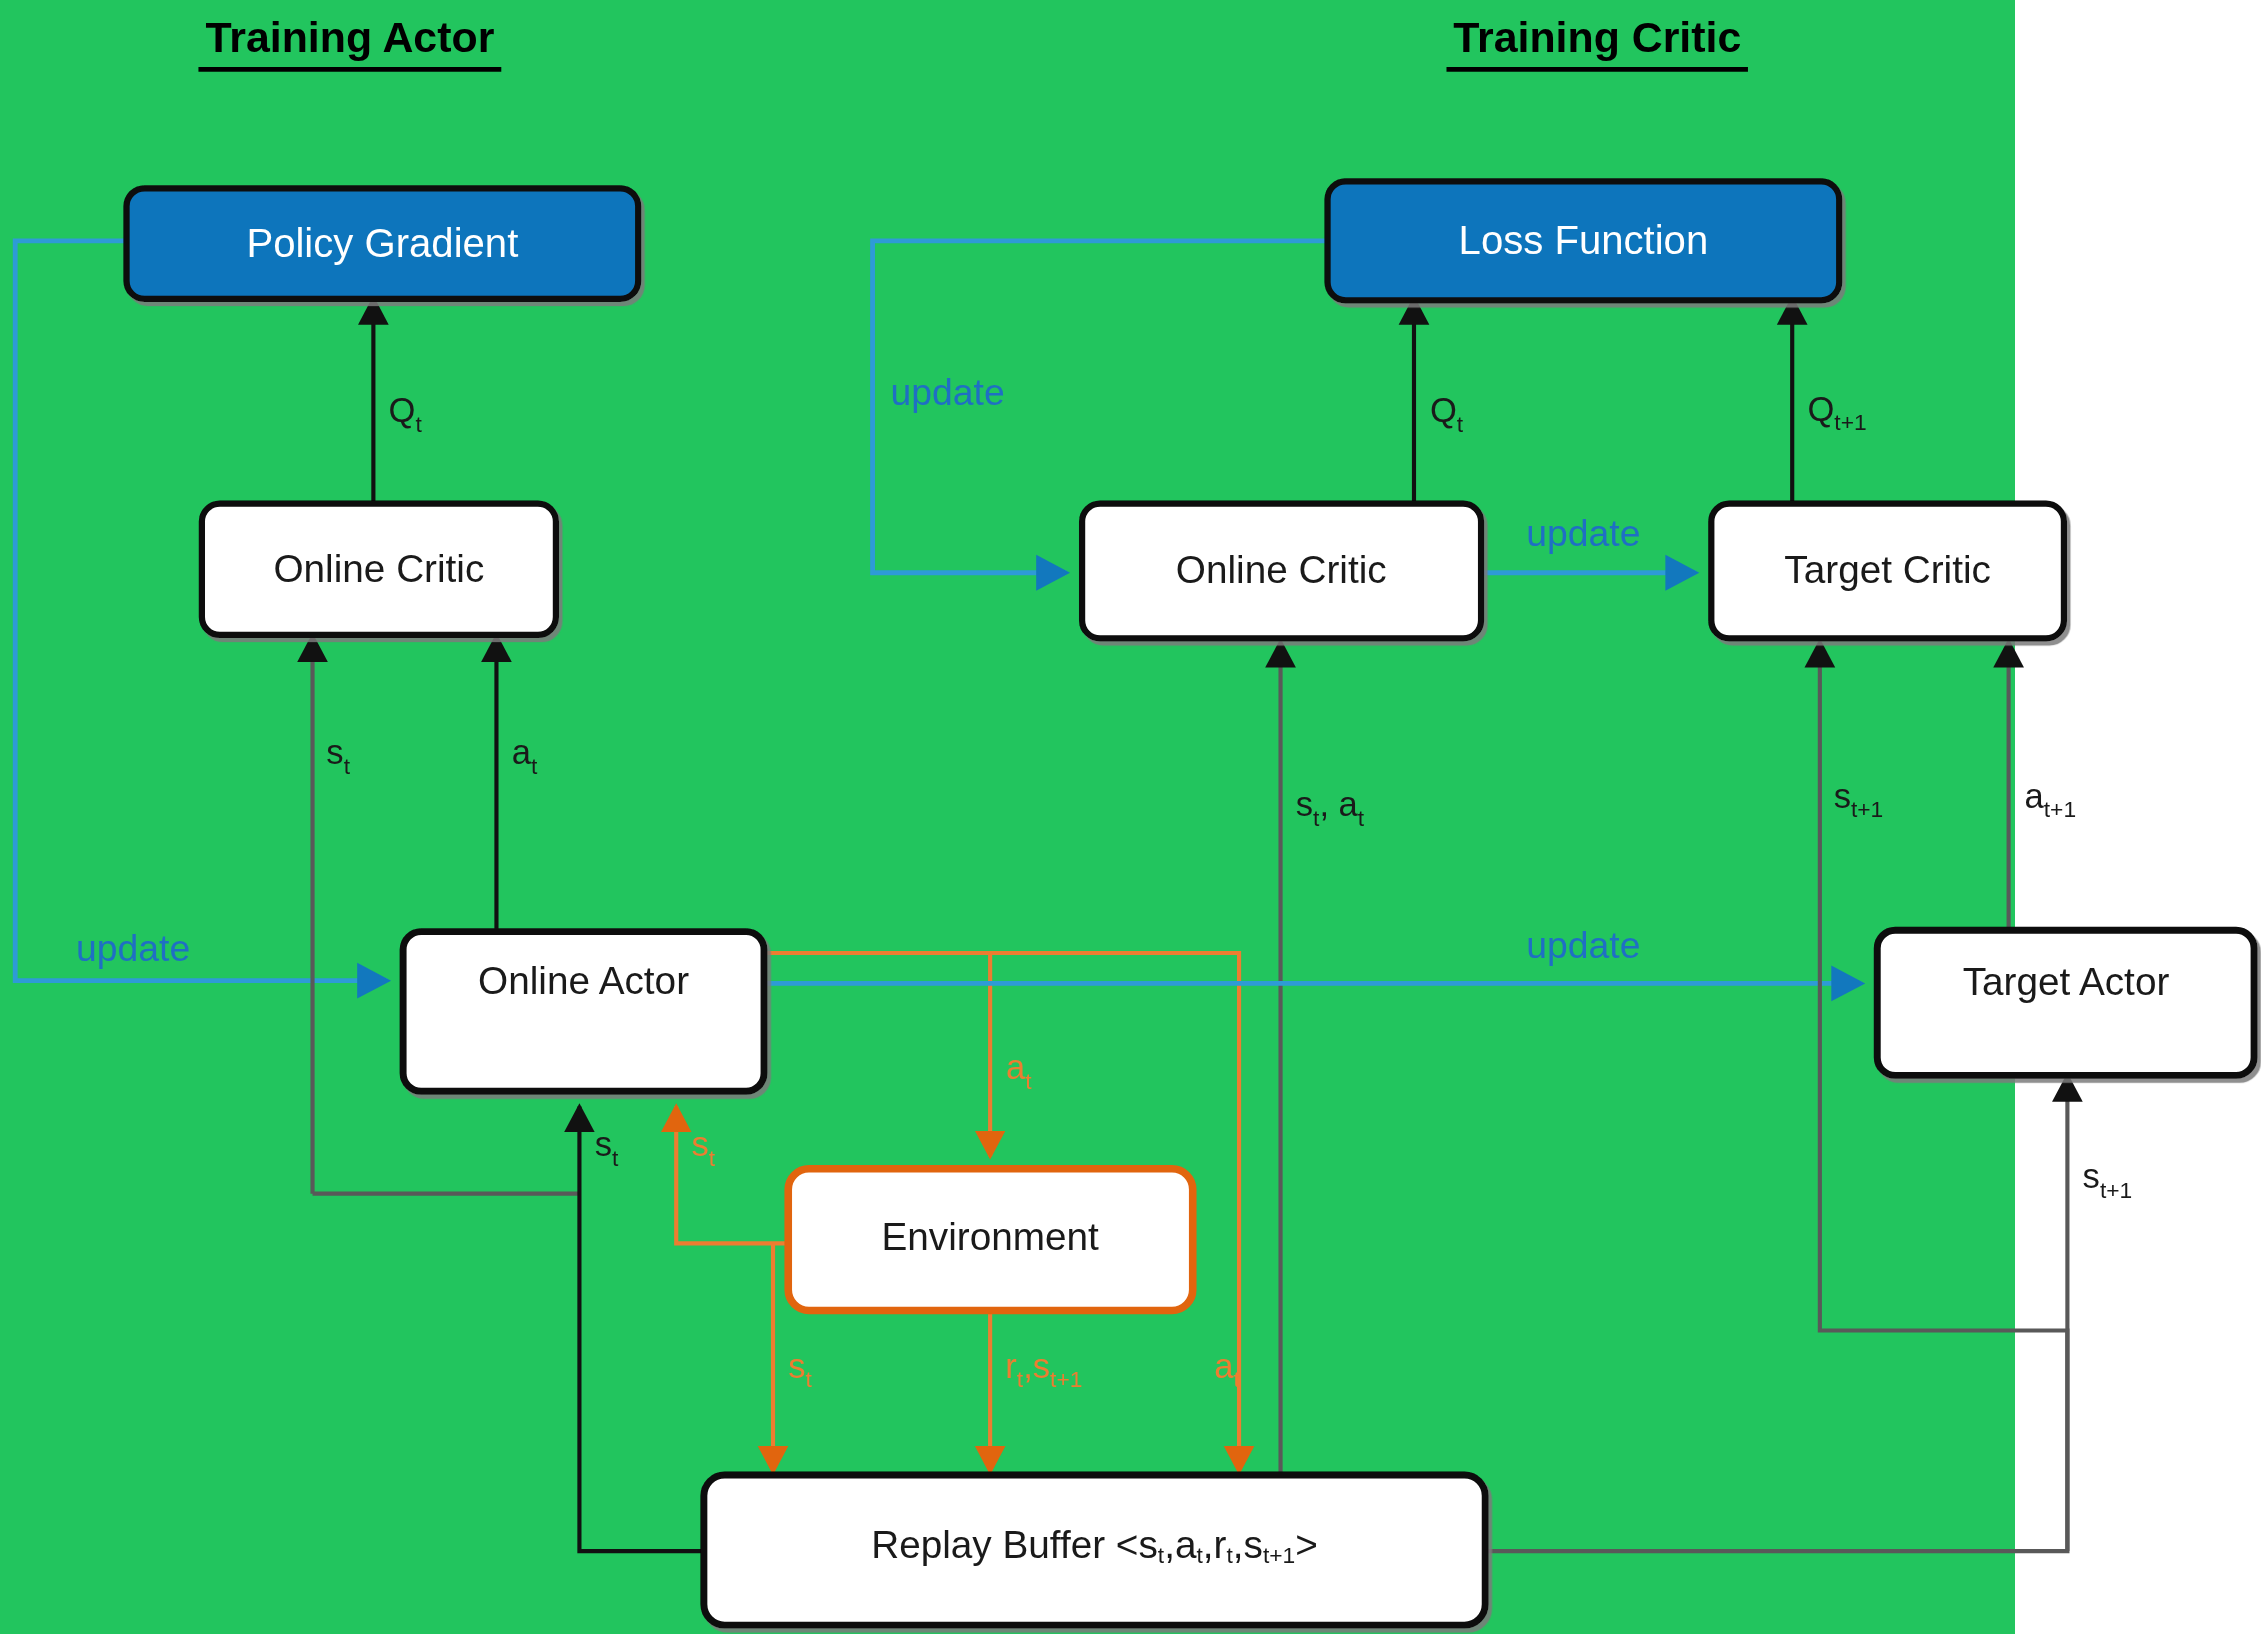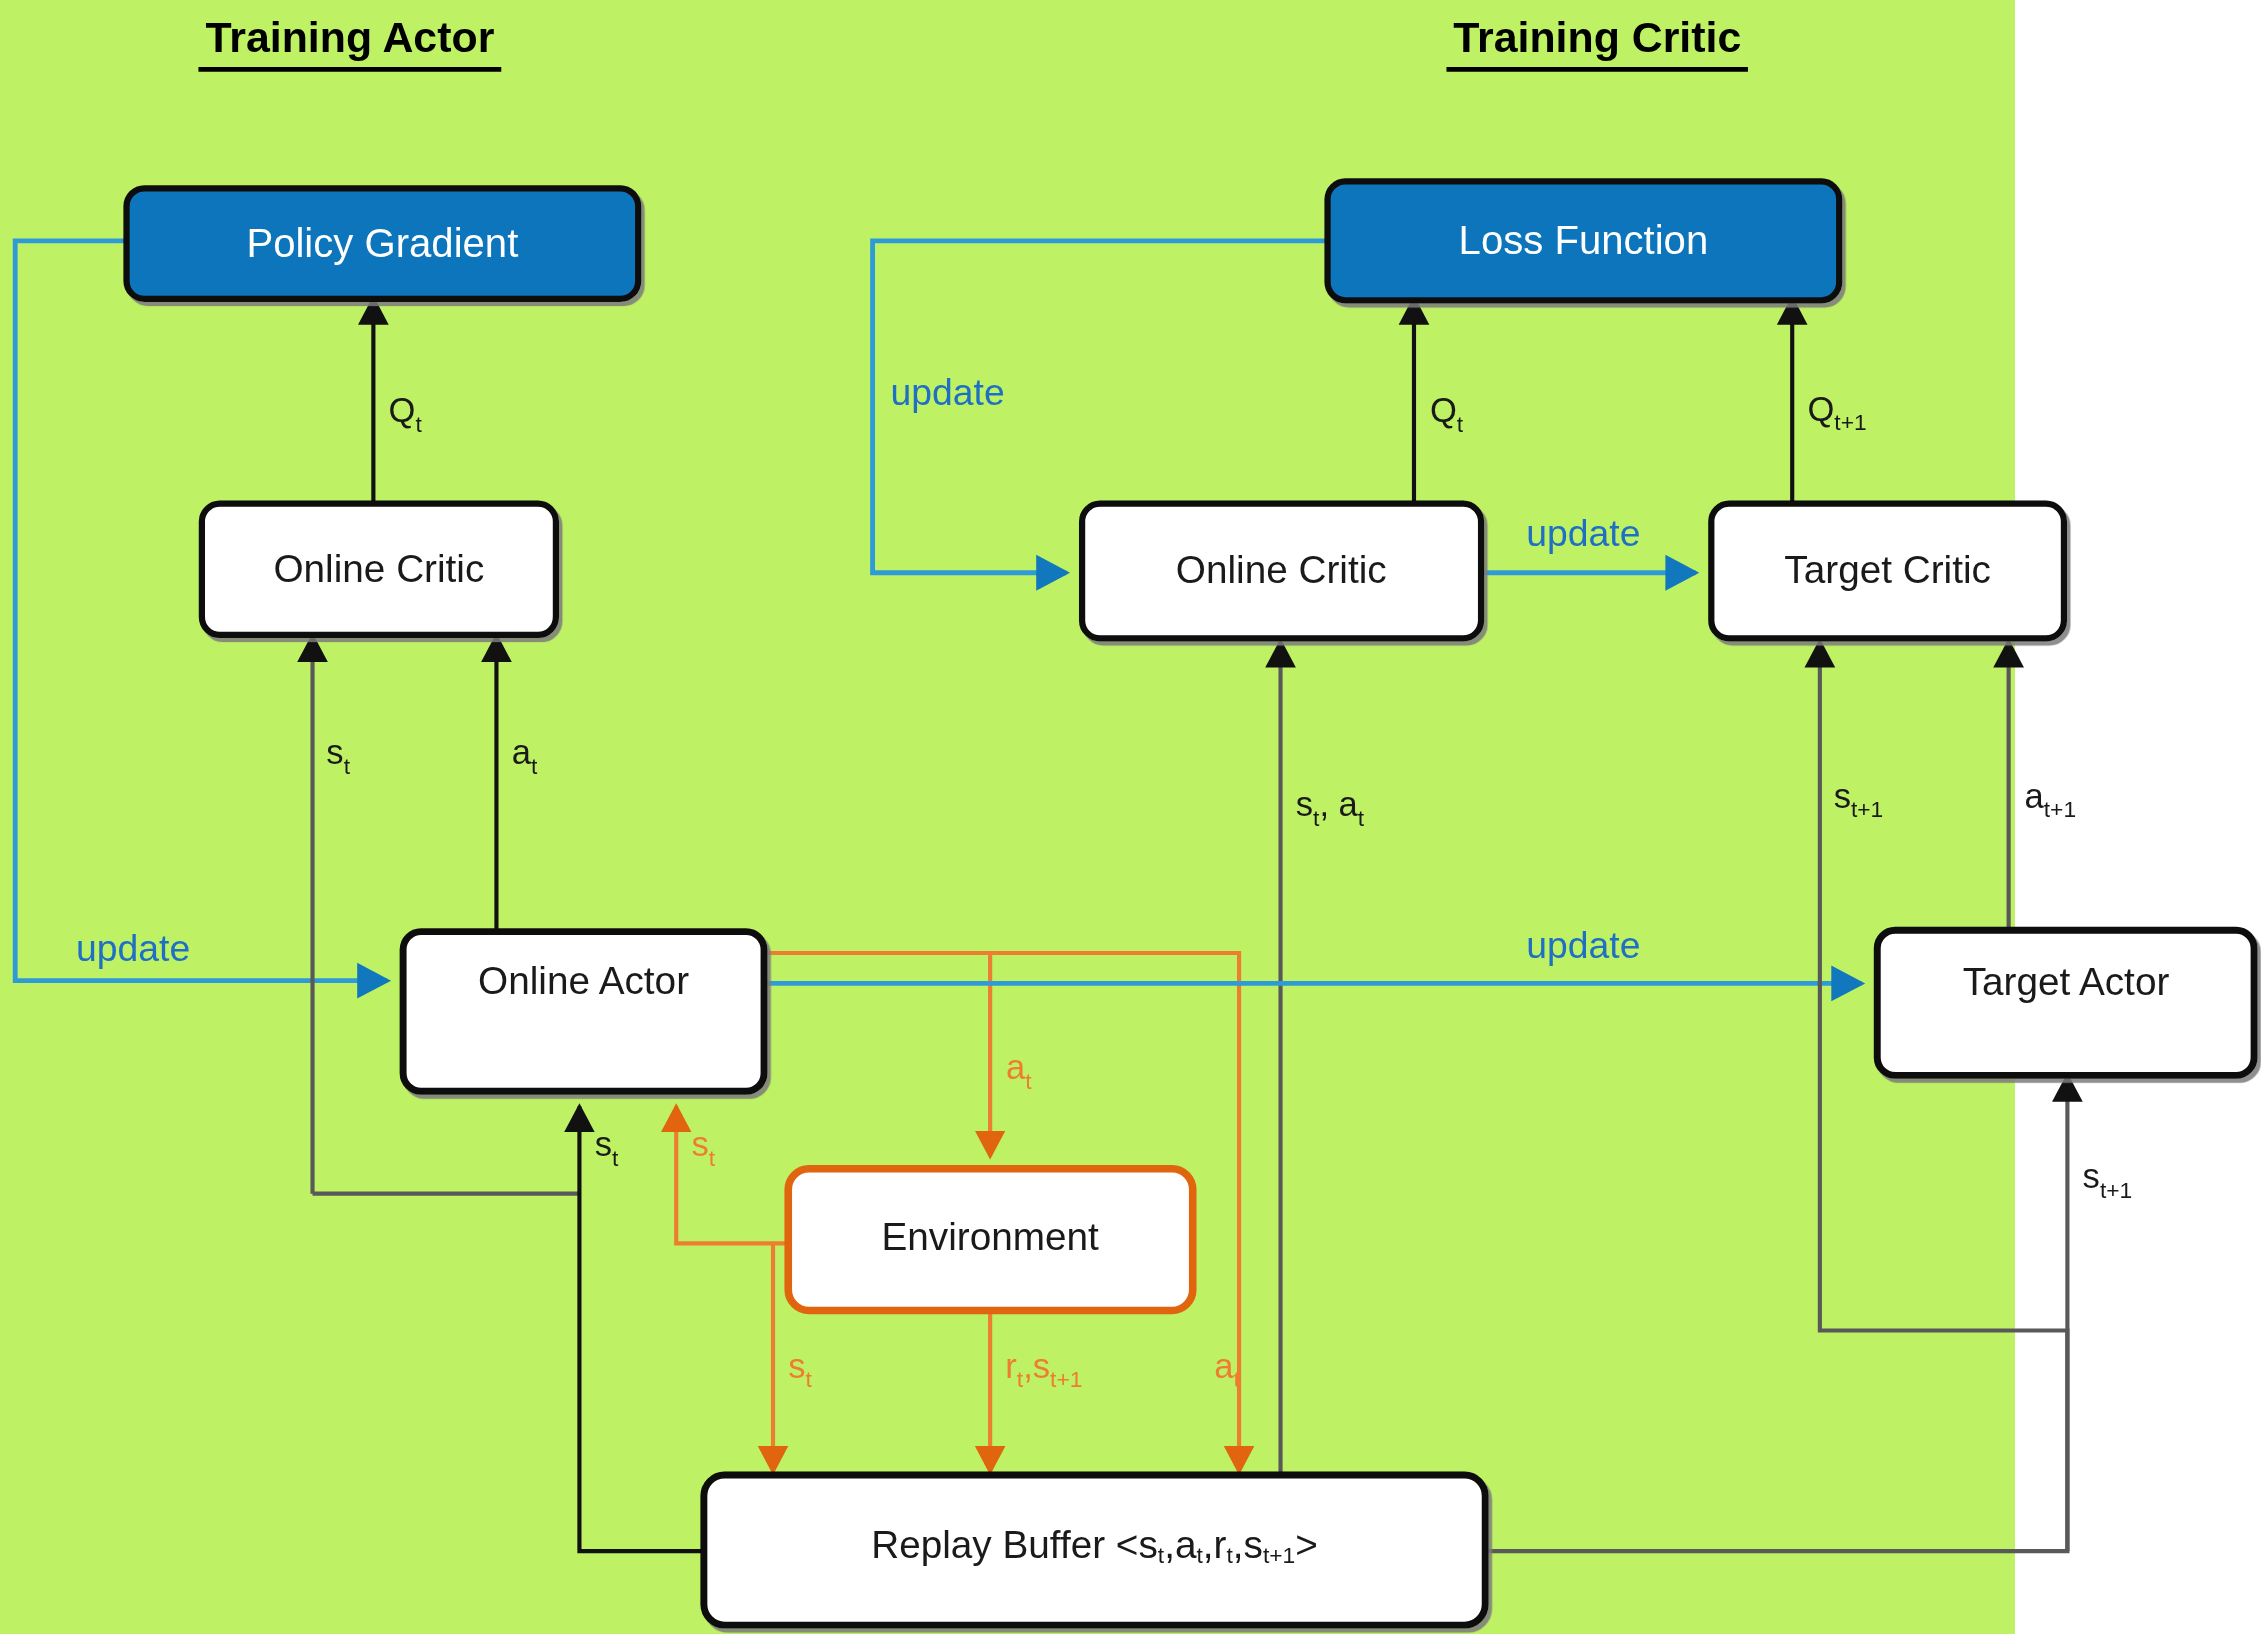--- a/index.html
+++ b/index.html
@@ -1,17 +1,17 @@
 <!DOCTYPE html>
 <html style="font-size:11px"><head>
 <meta charset="utf-8">
 <style>
   html,body{margin:0;padding:0;background:#ffffff;}
   body{width:2261px;height:1635px;overflow:hidden;font-family:"Liberation Sans",sans-serif;}
-  #stage{position:relative;width:2015px;height:1635px;background:#bef264;}
+  #stage{position:relative;width:2015px;height:1635px;background:#22c55e;}
   svg#diagram{position:absolute;left:0;top:0;width:2261px;height:1635px;}
   .node-label{font-family:"Liberation Sans",sans-serif;text-anchor:middle;dominant-baseline:middle;}
   .box-label-dark{font-size:56px;fill:#1a1a1a;}
   .box-label-light{font-size:58px;fill:#ffffff;}
   .edge-label{font-family:"Liberation Sans",sans-serif;font-size:50px;fill:#1a1a1a;}
   .edge-label-orange{font-family:"Liberation Sans",sans-serif;font-size:50px;fill:#ED7D31;}
   .edge-label-blue{font-family:"Liberation Sans",sans-serif;font-size:54px;fill:#1F6FC4;}
   .sub{font-size:33px;}
   .title{font-family:"Liberation Sans",sans-serif;font-size:62px;font-weight:bold;fill:#000;text-anchor:middle;}
 </style>

